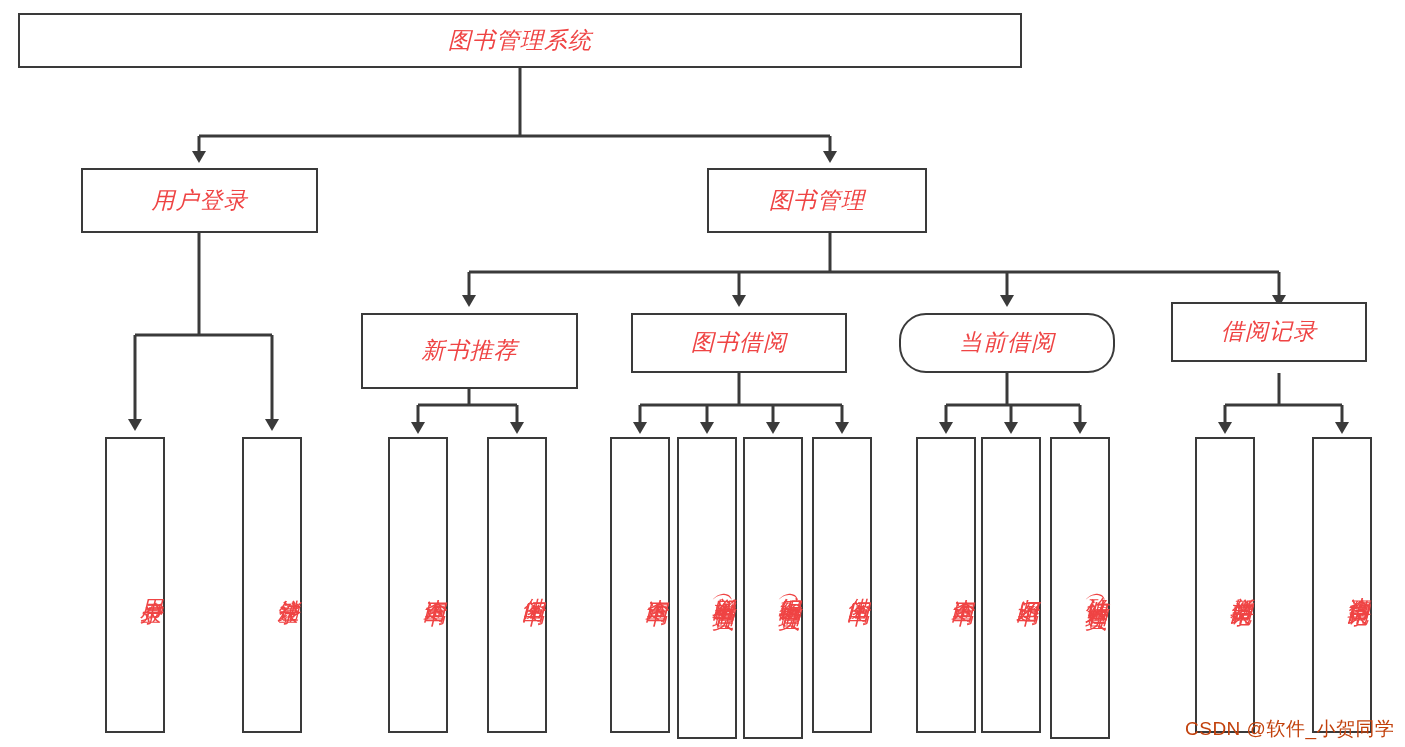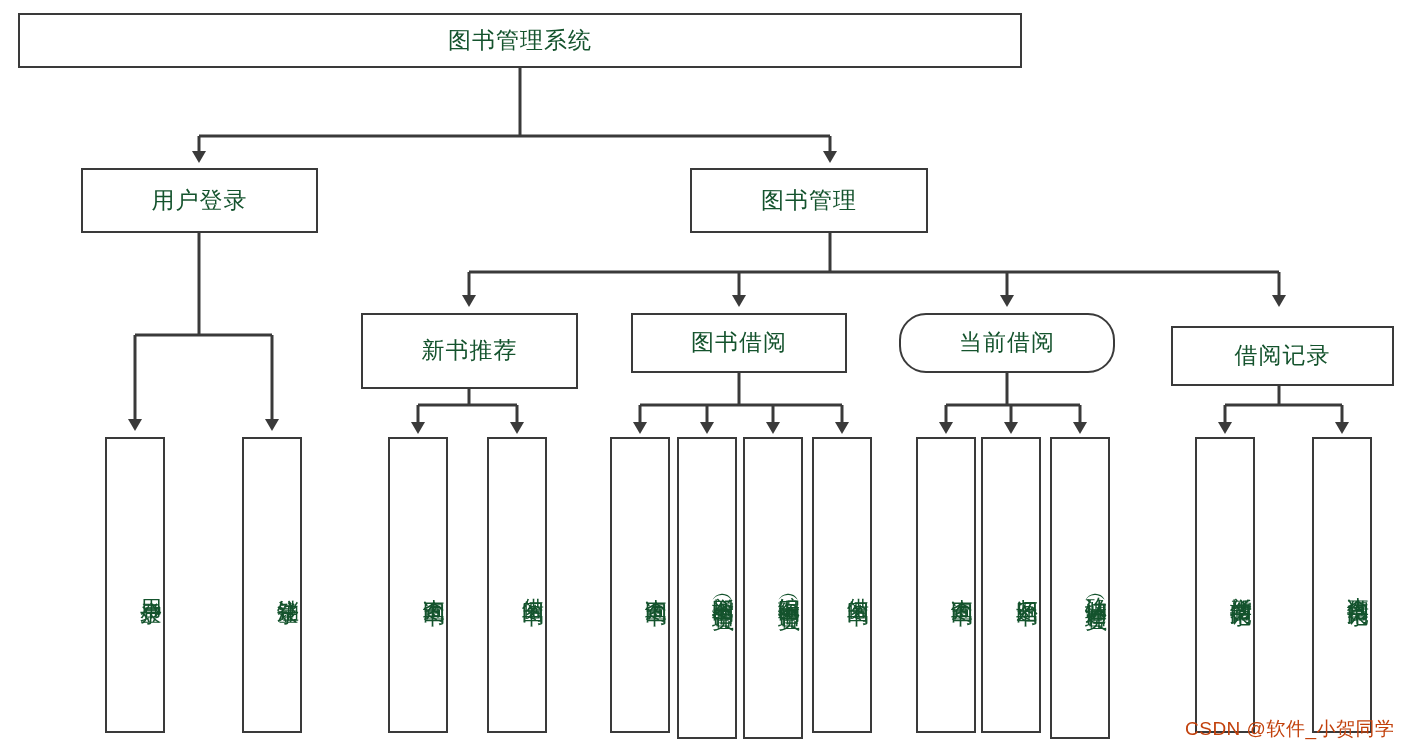--- a/index.html
+++ b/index.html
@@ -24,25 +24,26 @@
     top: 0;
     width: 1405px;
     height: 747px;
     pointer-events: none;
   }
   .node {
     position: absolute;
     box-sizing: border-box;
     border: 2px solid #3a3a3a;
     background: #ffffff;
-    color: #14532d;
+    color: #ef4444;
     display: flex;
     align-items: center;
     justify-content: center;
     text-align: right;
+    font-style: italic;
   }
   .node.horiz {
     font-size: 23px;
     letter-spacing: 1px;
     line-height: 1.1;
   }
   .node.root {
     font-size: 23px;
   }
   .node.vert {
@@ -126,34 +127,34 @@
     </g>
   </svg>
 
   <div class="node root horiz" style="left: 18px; top: 13px; width: 1004px; height: 55px;">
     <span>图书管理系统</span>
   </div>
 
   <div class="node horiz" style="left: 81px; top: 168px; width: 237px; height: 65px;">
     <span>用户登录</span>
   </div>
-  <div class="node horiz" style="left: 690px; top: 168px; width: 238px; height: 65px;">
+  <div class="node horiz" style="left: 707px; top: 168px; width: 220px; height: 65px;">
     <span>图书管理</span>
   </div>
 
   <div class="node horiz" style="left: 361px; top: 313px; width: 217px; height: 76px;">
     <span>新书推荐</span>
   </div>
   <div class="node horiz" style="left: 631px; top: 313px; width: 216px; height: 60px;">
     <span>图书借阅</span>
   </div>
   <div class="node horiz" style="left: 899px; top: 313px; width: 216px; height: 60px; border-radius: 27px;">
     <span>当前借阅</span>
   </div>
-  <div class="node horiz" style="left: 1171px; top: 326px; width: 223px; height: 60px;">
+  <div class="node horiz" style="left: 1171px; top: 302px; width: 196px; height: 60px;">
     <span>借阅记录</span>
   </div>
 
   <div class="node vert" style="left: 105px; top: 437px; width: 60px; height: 296px;">
     <span class="vlabel">用户登录</span>
   </div>
   <div class="node vert" style="left: 242px; top: 437px; width: 60px; height: 296px;">
     <span class="vlabel">注销登录</span>
   </div>
   <div class="node vert" style="left: 388px; top: 437px; width: 60px; height: 296px;">

